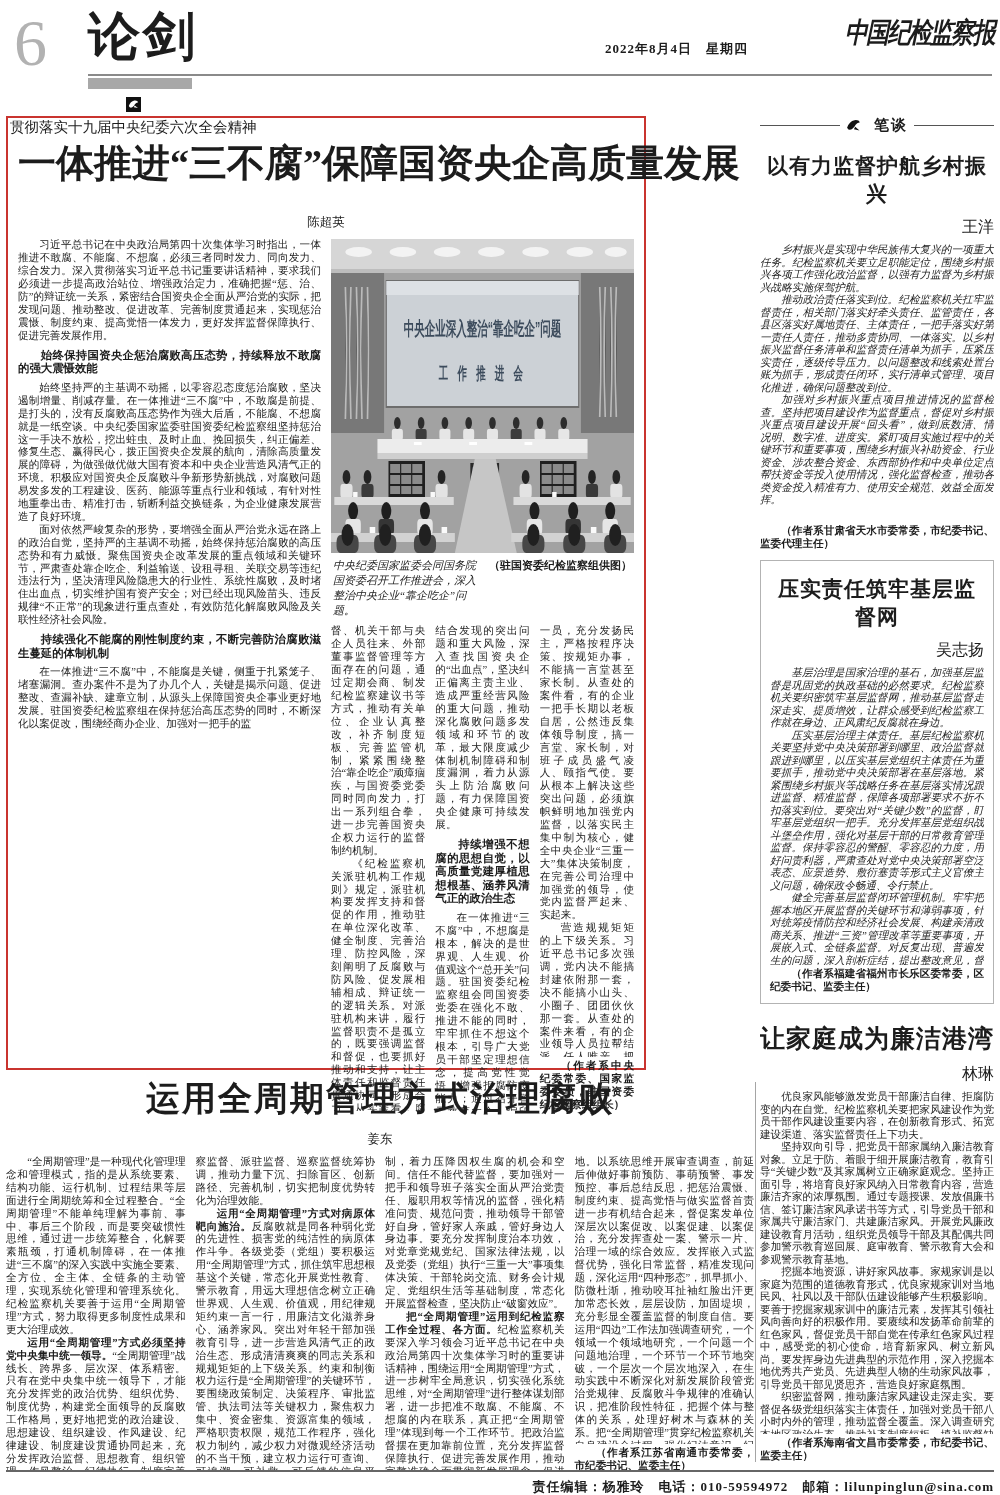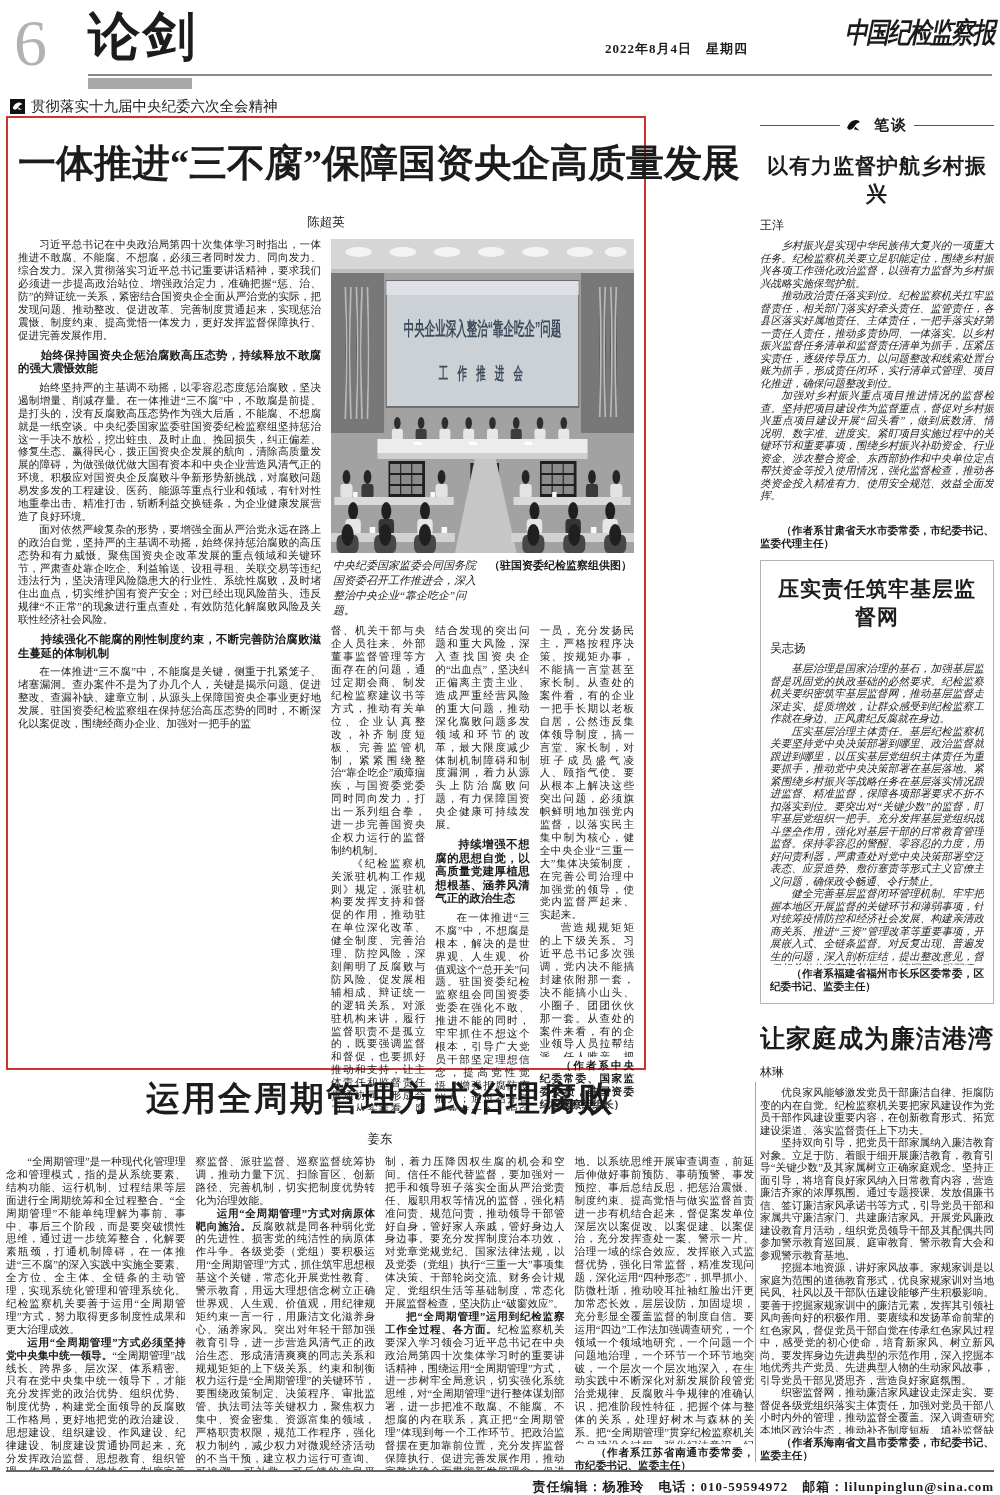--- a/index.html
+++ b/index.html
@@ -7,21 +7,21 @@
         font-family:"Liberation Serif","DejaVu Serif",serif;color:#1c1c1c;overflow:hidden;}
   
   .page-num{position:absolute;left:14px;top:10px;font-size:66px;line-height:1;color:#b2b2b2;}
   .section-name{position:absolute;left:88px;top:2px;font-size:52px;font-weight:700;letter-spacing:3px;}
   .mast-rule{position:absolute;left:88px;right:8px;top:74px;border-top:2px solid #8a8a8a;}
   .mast-bar{position:absolute;left:88px;top:78px;width:104px;height:11px;background:#a8a8a8;}
   .mast-date{position:absolute;right:252px;top:40px;font-size:13px;font-weight:700;letter-spacing:1px;}
   .paper-logo{position:absolute;right:6px;top:14px;font-size:28px;font-weight:900;font-style:italic;
               letter-spacing:-2px;transform:scaleX(.82);transform-origin:100% 50%;white-space:nowrap;}
   
-  .kicker{position:absolute;left:10px;top:97px;display:flex;align-items:center;gap:6px;font-size:14.5px;}
+  .kicker{position:absolute;left:10px;top:97px;display:flex;align-items:center;gap:6px;font-size:14.5px;flex-direction:column;}
   .bird-badge{width:15px;height:15px;background:#111;display:inline-flex;align-items:center;justify-content:center;flex:none;}
   .bird-badge svg{width:11px;height:11px;}
   
   .main-box{position:absolute;left:6px;top:116px;width:640px;height:954px;border:2.5px solid #c9342f;
             box-sizing:border-box;padding:10px 10px;}
   .main-title{margin-top:10px;text-align:center;font-size:38px;font-weight:900;white-space:nowrap;letter-spacing:0;}
   .main-author{text-align:center;font-size:12.5px;margin:12px 0 8px;}
   .main-content{display:flex;gap:10px;}
   .main-left{width:166px;flex:none;height:838px;overflow:hidden;}
   .main-right{flex:1;min-width:0;display:flex;flex-direction:column;}
@@ -50,21 +50,21 @@
   .bitan{display:flex;align-items:center;gap:6px;height:22px;}
   .bitan .rule{flex:1;border-top:1.5px solid #555;}
   .bitan-label{font-size:15px;font-weight:700;letter-spacing:2px;display:flex;align-items:center;gap:13px;}
   .bitan-label svg{width:15px;height:15px;}
   .sb-art{display:flex;flex-direction:column;overflow:hidden;}
   .sb-a1{margin-top:12px;height:402px;}
   .sb-a2{margin-top:10px;height:444px;border:1px solid #b3b3b3;box-sizing:border-box;padding:10px 9px;}
   .sb-a3{margin-top:14px;height:444px;}
   .sb-title{text-align:center;font-weight:900;font-size:21px;margin:4px 0 0;letter-spacing:1px;}
   .sb-title-lg{font-size:25px;}
-  .sb-author{text-align:left;font-size:12px;margin:9px 0 6px;}
+  .sb-author{text-align:right;font-size:16px;margin:9px 0 6px;}
   .sb-body{flex:1;overflow:hidden;}
   .sb-body .blk{font-size:10.6px;line-height:12.5px;}
   .kai .blk{font-style:italic;}
   .kai .byline,.sb-art .byline{font-style:normal;}
   
   .vrule{position:absolute;left:755px;top:1082px;height:380px;border-left:1px solid #a5a5a5;}
   .footer{position:absolute;left:6px;right:6px;top:1470px;border-top:2px solid #666;text-align:right;
           font-weight:700;font-size:13px;padding-top:6px;letter-spacing:1px;}
 </style>
 </head>

